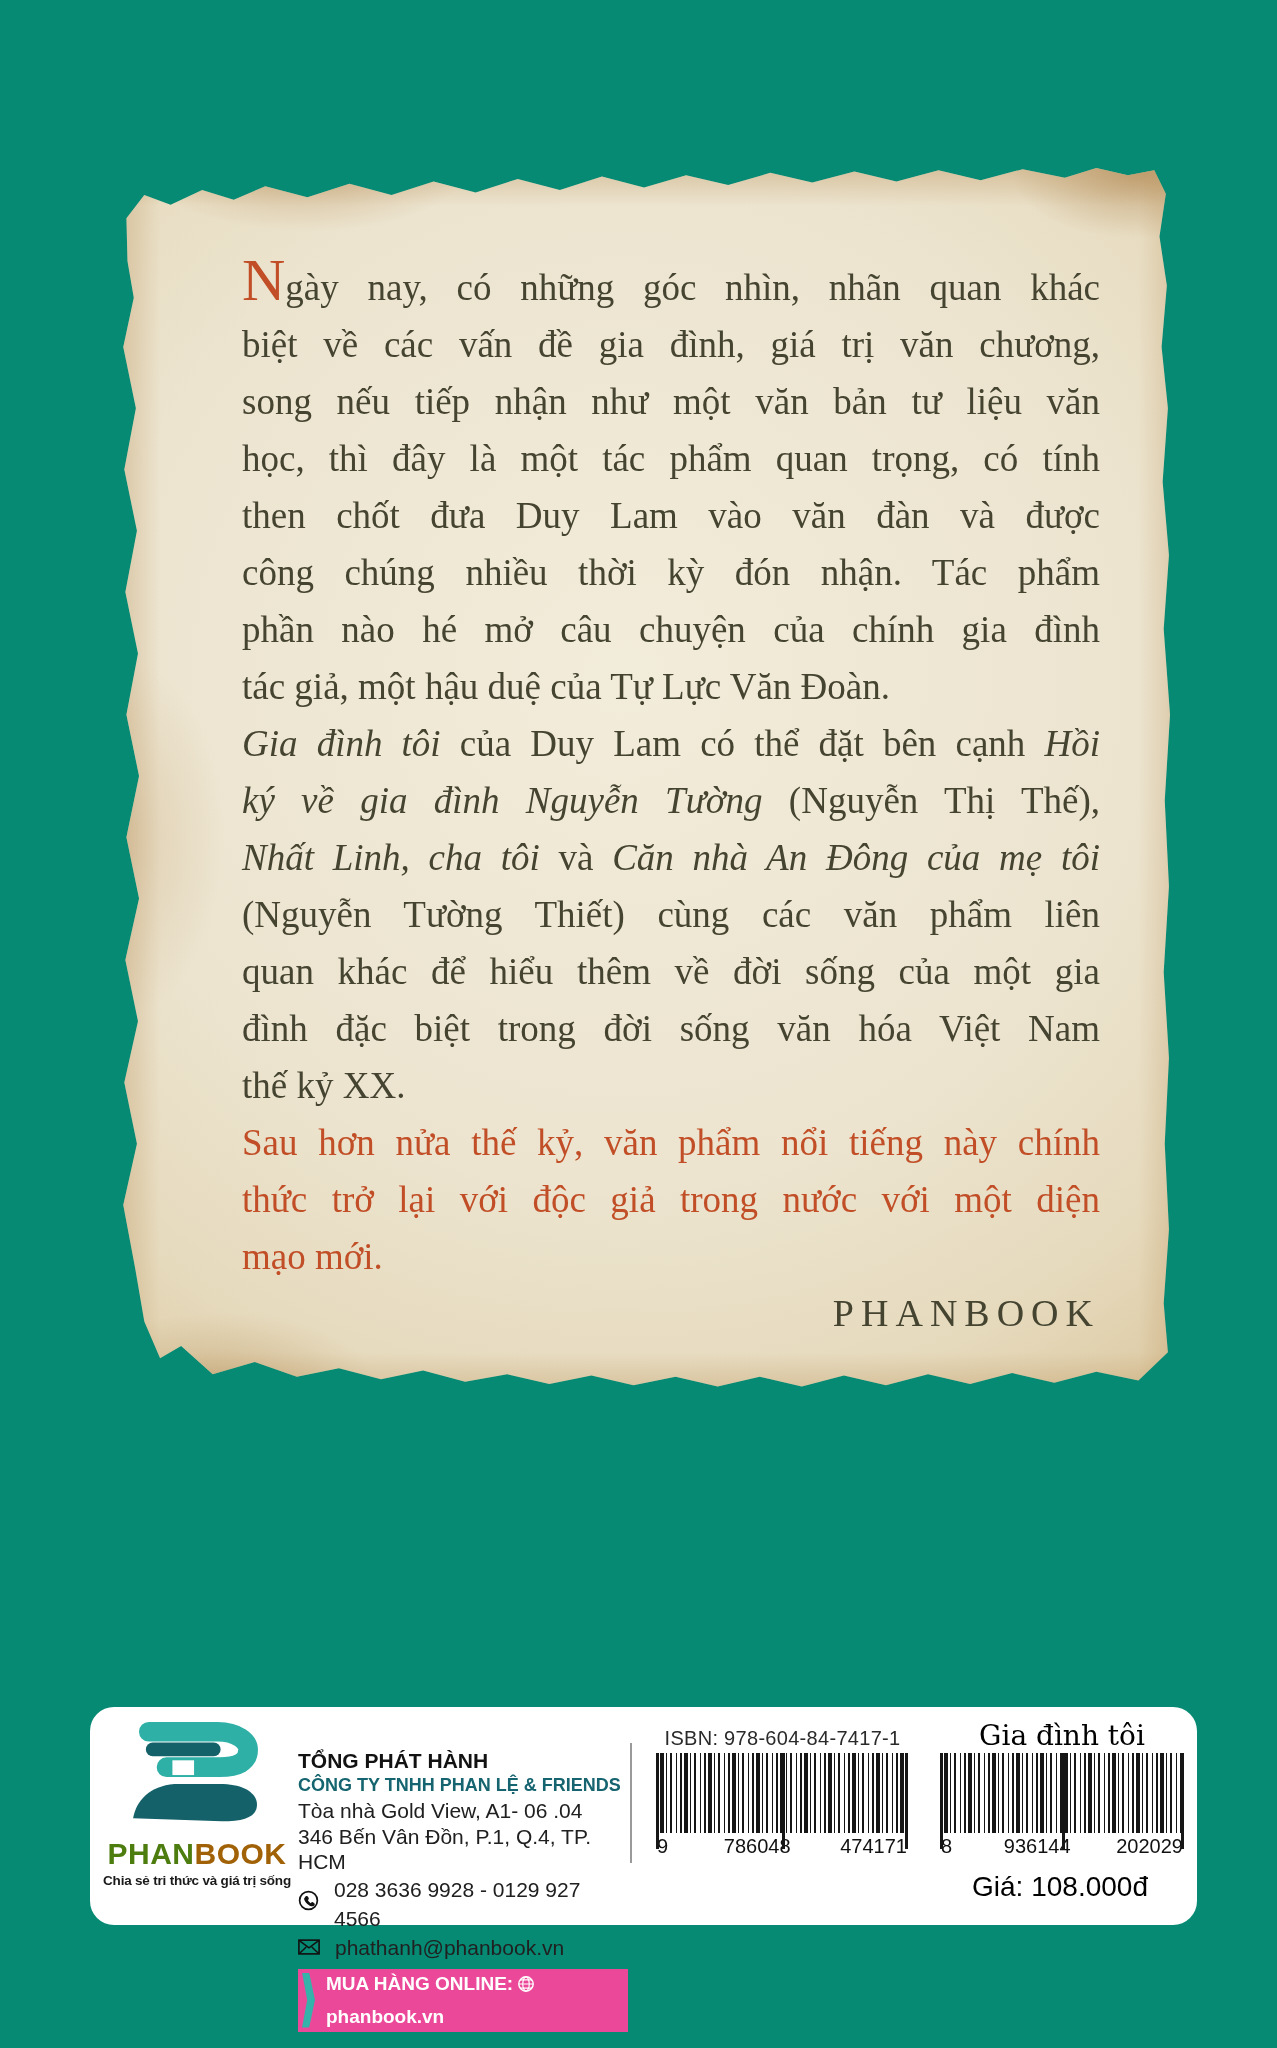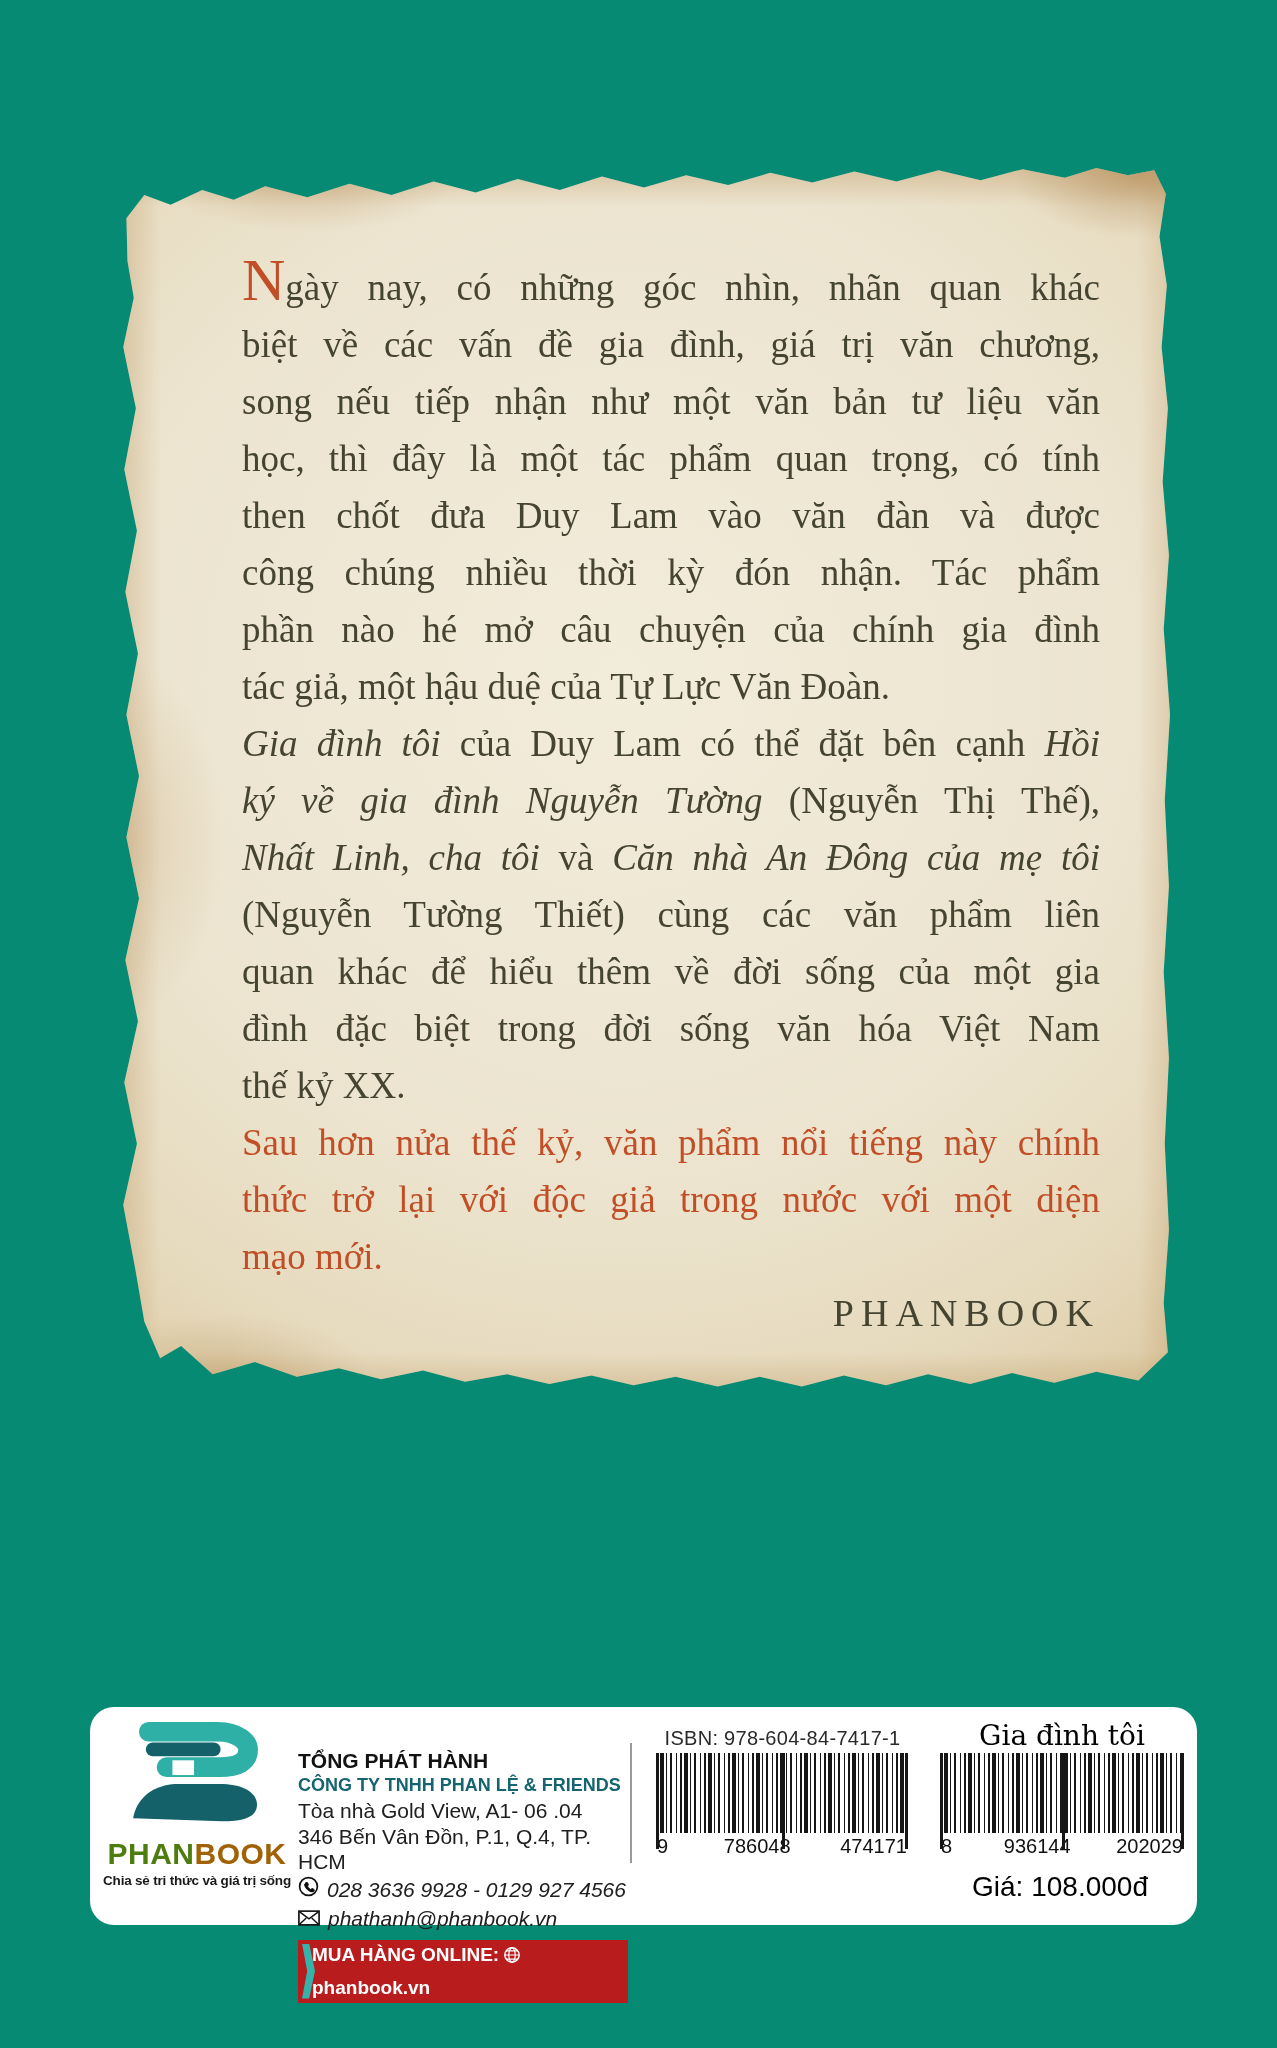--- a/index.html
+++ b/index.html
@@ -55,23 +55,23 @@
   .wordmark{font-size:30px;font-weight:700;letter-spacing:.5px;line-height:30px;margin-top:2px;}
   .pb-dark{color:#4d7c0f;text-align:right;}
   .pb-light{color:#a16207;}
   .tagline{font-size:13.5px;font-weight:700;color:#1a1a1a;letter-spacing:-0.2px;margin-top:4px;text-align:center;}
 
   
   .info-col{position:absolute;left:208px;top:14px;width:330px;color:#202020;}
   .info-heading{font-size:21px;font-weight:700;color:#121212;line-height:24px;margin-top:28px;}
   .info-company{font-size:18px;font-weight:700;color:#15646f;line-height:25px;}
   .info-addr{font-size:21px;line-height:25.5px;}
-  .info-row{display:flex;align-items:center;gap:8px;font-size:21px;line-height:29px;font-style:italic;}
-  .banner{position:relative;display:inline-block;margin-top:7px;background:#b91c1c;color:#fff;
-          font-size:19px;font-weight:700;line-height:30px;padding:0 14px 0 14px;}
+  .info-row{display:flex;align-items:center;gap:15px;font-size:21px;line-height:29px;}
+  .banner{position:relative;display:inline-block;margin-top:7px;background:#ec4899;color:#fff;
+          font-size:19px;font-weight:700;line-height:30px;padding:0 14px 0 28px;}
   .banner::before{content:"";position:absolute;left:4px;top:4px;bottom:4px;width:13px;
           background:#35b2aa;clip-path:polygon(0 0,55% 0,100% 50%,55% 100%,0 100%,40% 50%);}
   .banner .globe{vertical-align:-3px;margin:0 4px;}
 
   .divider{position:absolute;left:540px;top:36px;width:2px;height:120px;background:#9a9a9a;}
 
   
   .isbn-label{position:absolute;left:565px;top:20px;width:255px;text-align:center;
               font-size:20px;color:#2a2a2a;letter-spacing:.3px;}
   .bc{position:absolute;top:46px;}

